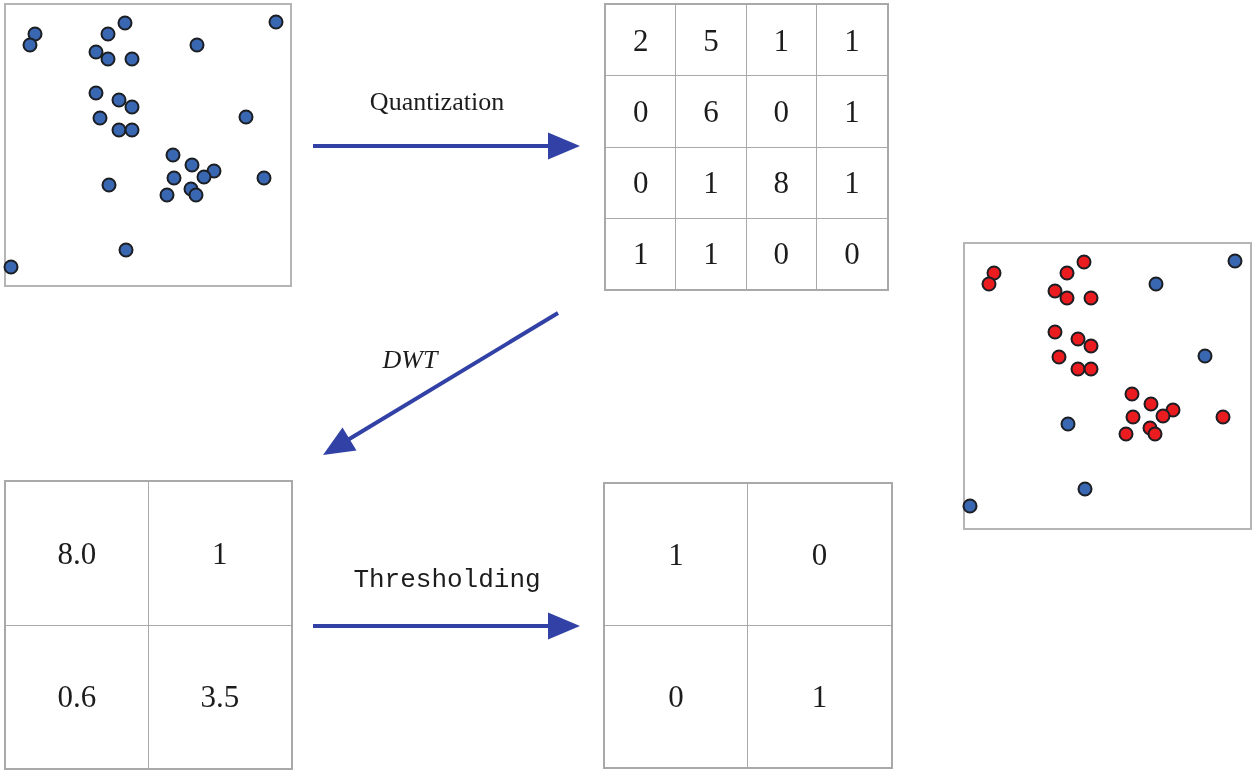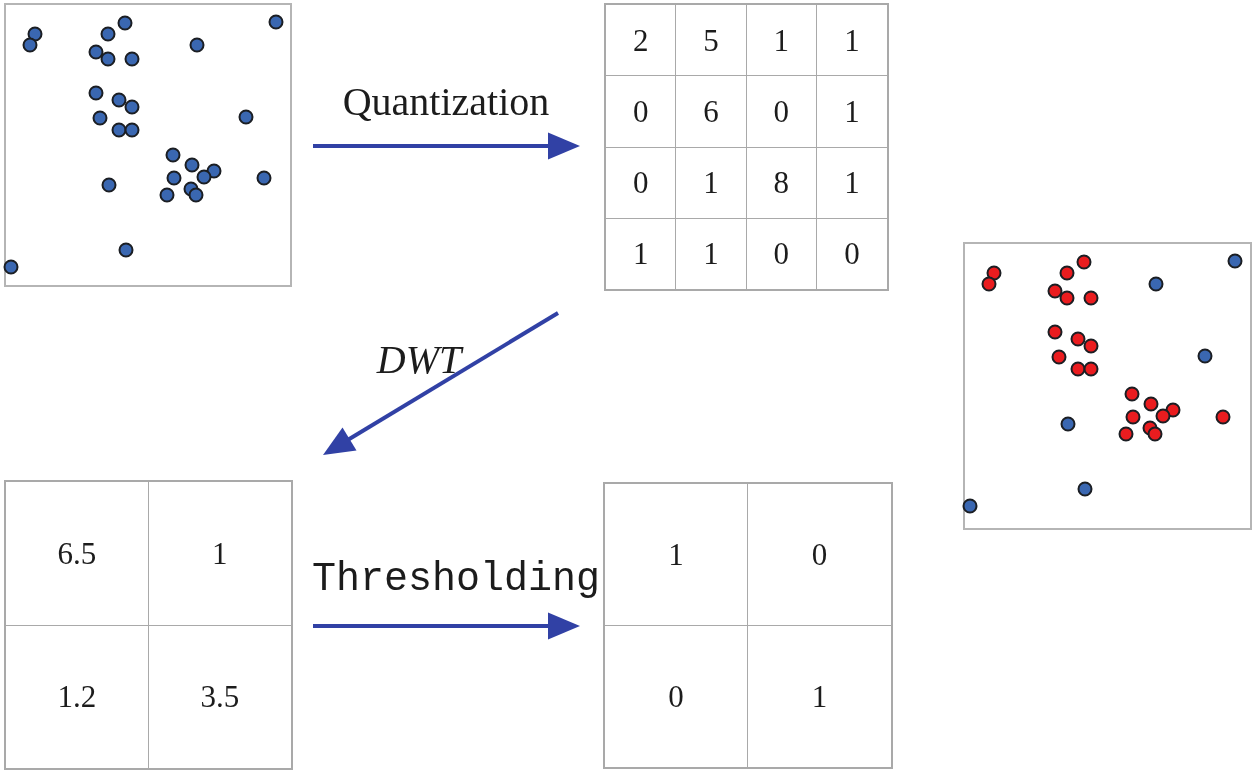--- a/index.html
+++ b/index.html
@@ -20,22 +20,22 @@
     background:#fff; box-sizing:border-box;
   }
   .matrix .cell{
     display:flex; align-items:center; justify-content:center;
     font-size:31px; color:var(--text); line-height:1;
     border-right:1.5px solid var(--grid-line); border-bottom:1.5px solid var(--grid-line);
   }
   .matrix .cell.last-col{border-right:none;}
   .matrix .cell.last-row{border-bottom:none;}
   .flow-label{
-    position:absolute; transform:translate(-50%,-50%); font-size:40px;
-    color:var(--text); white-space:nowrap; line-height:1;margin-left:9px;
+    position:absolute; transform:translate(-50%,-50%); font-size:26px;
+    color:var(--text); white-space:nowrap; line-height:1;
   }
   #arrow-layer{position:absolute; left:0; top:0; pointer-events:none;}
   .arrow-line{stroke:var(--arrow); stroke-width:4; fill:none;}
   .arrow-head{fill:var(--arrow); stroke:none;}
 </style>
 </head>
 <body>
 
 <div id="canvas">
 
@@ -118,23 +118,23 @@
         <circle cx="103" cy="180" r="6.5" fill="#3a67b1" stroke="#1b1e23" stroke-width="2"></circle>
         <circle cx="161" cy="190" r="6.5" fill="#ea1c1f" stroke="#1b1e23" stroke-width="2"></circle>
         <circle cx="185" cy="184" r="6.5" fill="#ea1c1f" stroke="#1b1e23" stroke-width="2"></circle>
         <circle cx="190" cy="190" r="6.5" fill="#ea1c1f" stroke="#1b1e23" stroke-width="2"></circle>
         <circle cx="120" cy="245" r="6.5" fill="#3a67b1" stroke="#1b1e23" stroke-width="2"></circle>
         <circle cx="5" cy="262" r="6.5" fill="#3a67b1" stroke="#1b1e23" stroke-width="2"></circle>
       </svg>
     </div>
 
   <div class="matrix" style="left: 4px; top: 480px; width: 289px; height: 290px; grid-template-columns: repeat(2, 1fr);">
-      <div class="cell">6.5</div>
+      <div class="cell">8.0</div>
       <div class="cell last-col">1</div>
-      <div class="cell last-row">1.2</div>
+      <div class="cell last-row">0.6</div>
       <div class="cell last-col last-row">3.5</div>
     </div>
 
   <div class="matrix" style="left: 603px; top: 482px; width: 290px; height: 287px; grid-template-columns: repeat(2, 1fr);">
       <div class="cell">1</div>
       <div class="cell last-col">0</div>
       <div class="cell last-row">0</div>
       <div class="cell last-col last-row">1</div>
     </div>
 

